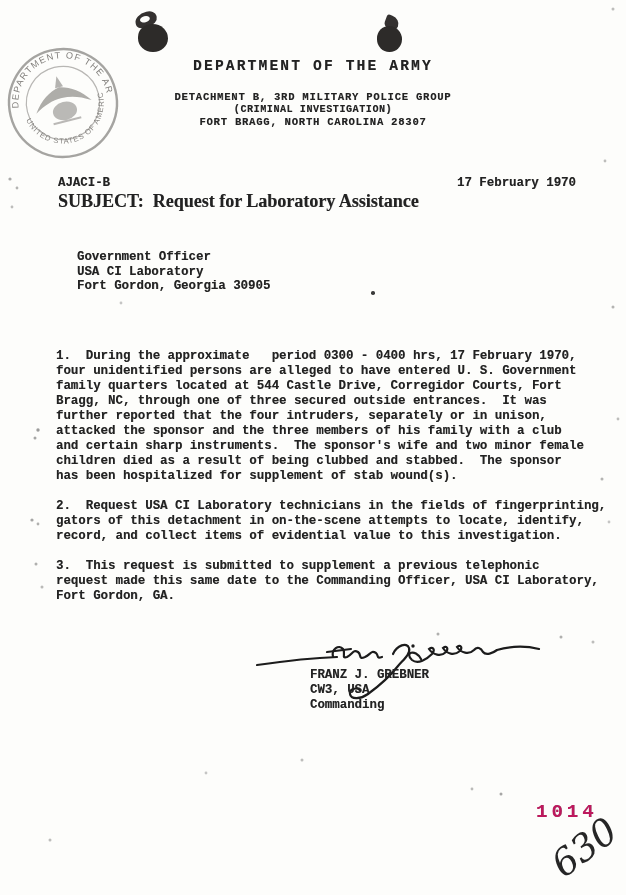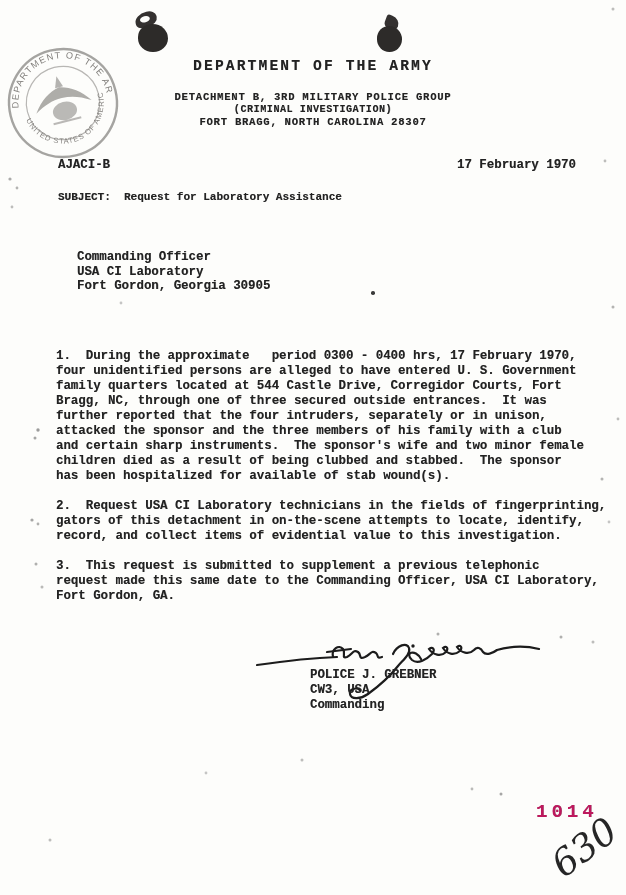--- a/index.html
+++ b/index.html
@@ -34,22 +34,22 @@
   .seal{position:absolute;left:4px;top:44px;width:118px;height:118px;transform:rotate(-14deg);opacity:.85;}
 
   
   .letterhead{position:absolute;top:58px;left:0;right:0;text-align:center;}
   .lh1{font-size:14.5px;letter-spacing:2.2px;line-height:17px;}
   .lh2{font-size:10.5px;letter-spacing:.8px;line-height:13px;margin-top:16px;}
   .lh3{font-size:10px;letter-spacing:.6px;line-height:12px;}
   .lh4{font-size:10.5px;letter-spacing:.8px;line-height:13px;}
 
   
-  .ref-row{position:absolute;top:158px;left:58px;width:518px;display:flex;justify-content:space-between;font-size:12.4px;gap:8px;}
-  .subject{position:absolute;top:191px;left:58px;font-size:11px;white-space:pre;}
+  .ref-row{position:absolute;top:176px;left:58px;width:518px;display:flex;justify-content:space-between;font-size:12.4px;gap:8px;}
+  .subject{position:absolute;top:191px;left:58px;font-size:18px;white-space:pre;font-family:Liberation Serif, serif;}
 
   
   .address{position:absolute;top:250px;left:77px;font-size:12.4px;}
   .address .tline{height:14.6px;line-height:14.6px;}
 
   .ink-dot{position:absolute;left:371px;top:291px;width:4px;height:4px;background:#3a3a3a;border-radius:45%;}
 
   
   .body-text{position:absolute;top:349px;left:56px;font-size:12.4px;}
   .body-text .tline{height:15px;line-height:15px;}
@@ -139,37 +139,37 @@
   </div>
 
   <div class="ref-row typed">
     <span>AJACI-B</span>
     <span>17 February 1970</span>
   </div>
 
   <div class="subject typed">SUBJECT:  Request for Laboratory Assistance</div>
 
   <div class="address typed">
-      <div class="tline">Commanding Officer</div>
+      <div class="tline">Government Officer</div>
       <div class="tline">USA CI Laboratory</div>
       <div class="tline">Fort Gordon, Georgia 30905</div>
     </div>
 
   <div class="ink-dot"></div>
 
   <div class="body-text typed">
       <div class="tline">1.  During the approximate   period 0300 - 0400 hrs, 17 February 1970,</div>
       <div class="tline">four unidentified persons are alleged to have entered U. S. Government</div>
       <div class="tline">family quarters located at 544 Castle Drive, Corregidor Courts, Fort</div>
       <div class="tline">Bragg, NC, through one of three secured outside entrances.  It was</div>
       <div class="tline">further reported that the four intruders, separately or in unison,</div>
       <div class="tline">attacked the sponsor and the three members of his family with a club</div>
       <div class="tline">and certain sharp instruments.  The sponsor's wife and two minor female</div>
       <div class="tline">children died as a result of being clubbed and stabbed.  The sponsor</div>
-      <div class="tline">has been hospitalized for available of stab wound(s).</div>
+      <div class="tline">has been hospitalized for supplement of stab wound(s).</div>
       <div class="tline"></div>
       <div class="tline">2.  Request USA CI Laboratory technicians in the fields of fingerprinting,</div>
       <div class="tline">gators of this detachment in on-the-scene attempts to locate, identify,</div>
       <div class="tline">record, and collect items of evidential value to this investigation.</div>
       <div class="tline"></div>
       <div class="tline">3.  This request is submitted to supplement a previous telephonic</div>
       <div class="tline">request made this same date to the Commanding Officer, USA CI Laboratory,</div>
       <div class="tline">Fort Gordon, GA.</div>
     </div>
 
@@ -178,21 +178,21 @@
       <path d="M2,24 C30,20 55,17 82,16"></path>
       <path d="M78,16 C76,8 84,3 88,8 C91,12 86,18 92,16 C98,13 98,8 103,11 C107,14 103,19 110,16 C116,13 116,9 121,12 C124,15 121,18 127,16"></path>
       <path d="M72,11 L96,8"></path>
       <path d="M138,13 C142,4 152,1 154,7 C156,13 148,19 143,25 C136,34 124,45 113,53 C106,58 96,59 95,53 C94,48 101,46 105,49"></path>
       <circle cx="158" cy="5" r="1.7" fill="#1c1c1c" stroke="none"></circle>
       <path d="M166,18 C160,7 149,12 157,19 C163,24 172,18 177,13 C181,8 177,5 174,8 C178,14 186,16 191,11 C194,7 191,4 188,7 C192,13 199,15 205,10 C208,6 205,3 202,6 C206,12 214,14 219,9 C222,5 226,7 228,11 C231,15 238,12 242,9 C256,5 272,5 284,8"></path>
     </g>
   </svg>
 
   <div class="sig-typed typed">
-    <div class="tline">POLICE J. GREBNER</div>
+    <div class="tline">FRANZ J. GREBNER</div>
     <div class="tline">CW3, USA</div>
     <div class="tline">Commanding</div>
   </div>
 
   <div class="page-num typed">1014</div>
   <div class="hand-num">630</div>
 
   <div class="noise"></div>
 </div>
 

